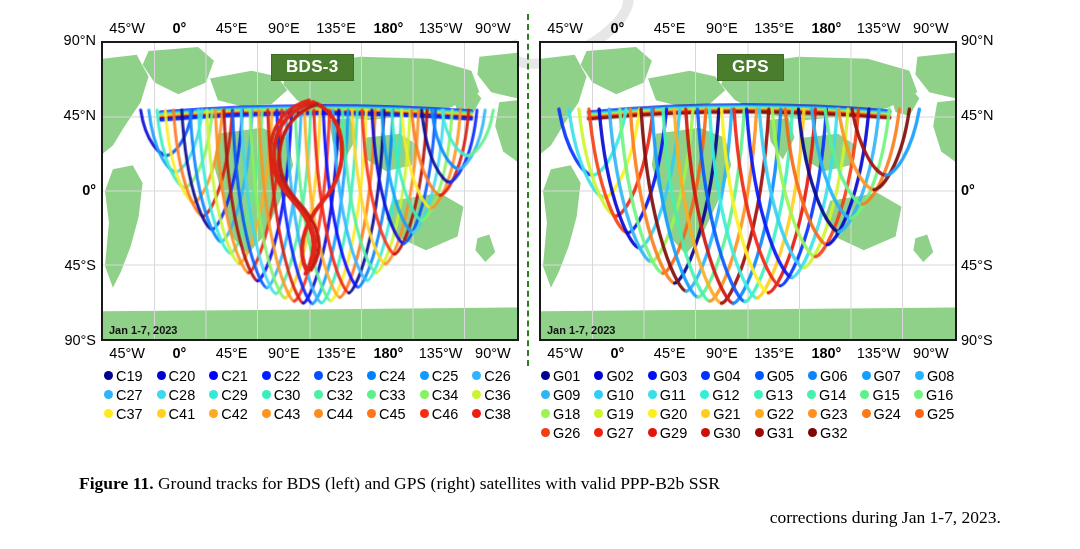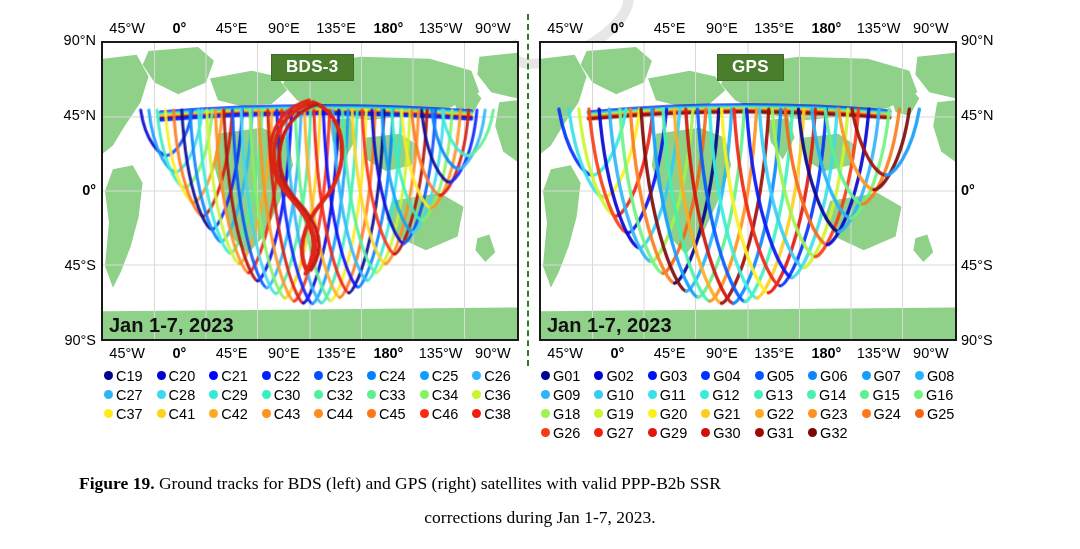--- a/index.html
+++ b/index.html
@@ -32,21 +32,21 @@
 
   .mapcanvas{position:absolute;left:0;top:0;width:100%;height:100%;}
 
   .paneltag{
     position:absolute;background:#4b7e2c;color:#ffffff;font-weight:bold;
     font-size:17px;padding:2px 14px 3px;letter-spacing:.3px;
     border:1px solid #3f6b24;line-height:1.15;
   }
   .datetag{
     position:absolute;left:4px;bottom:2px;color:#111;font-weight:bold;
-    font-size:20px;background:transparent;padding:0 2px;line-height:1.2;
+    font-size:11px;background:transparent;padding:0 2px;line-height:1.2;
   }
 
   .divider{position:absolute;left:527px;top:14px;width:0;height:352px;
            border-left:2px dashed #2f7d1f;}
 
   
   #legend{position:absolute;left:0;top:366px;width:1080px;height:76px;}
   .legcol{position:absolute;top:0;}
   #leg-bds{left:104px;width:415px;}
   #leg-gps{left:541px;width:415px;}
@@ -55,21 +55,21 @@
   .dot{width:9px;height:9px;border-radius:50%;display:inline-block;flex:0 0 auto;}
   .legtext{font-size:14.5px;color:#000;margin-left:3px;margin-right:6px;}
 
   
   #caption{
     position:absolute;left:79px;top:466px;width:922px;
     font-family:"Liberation Serif",serif;font-size:17.5px;color:#000;
     line-height:1.95;text-align:justify;
   }
   #caption .figno{font-weight:bold;}
-  #cap-line2{display:block;text-align:center;}
+  #cap-line2{display:block;text-align:right;}
 </style>
 </head>
 <body>
 
 <div class="watermark"></div>
 
 <div id="figure">
 
   <div id="xaxis-top-bds">
       <div class="axlabel" style="top: 20px; left: 127.125px; transform: translateX(-50%);">45°W</div>
@@ -608,16 +608,16 @@
         </div>
         <div class="legitem">
           <span class="dot" style="background: rgb(125, 6, 4);"></span>
           <span class="legtext">G32</span>
         </div>
       </div>
     </div>
 </div>
 
 <div id="caption">
-  <span class="figno">Figure 19.</span>
+  <span class="figno">Figure 11.</span>
   <span>Ground tracks for BDS (left) and GPS (right) satellites with valid PPP-B2b SSR</span>
   <span id="cap-line2">corrections during Jan 1-7, 2023.</span>
 </div>
 
 </body></html>

